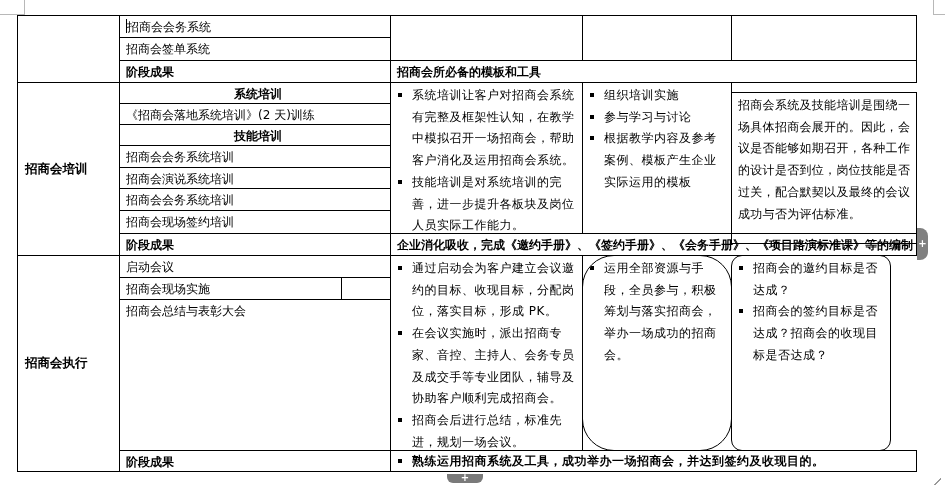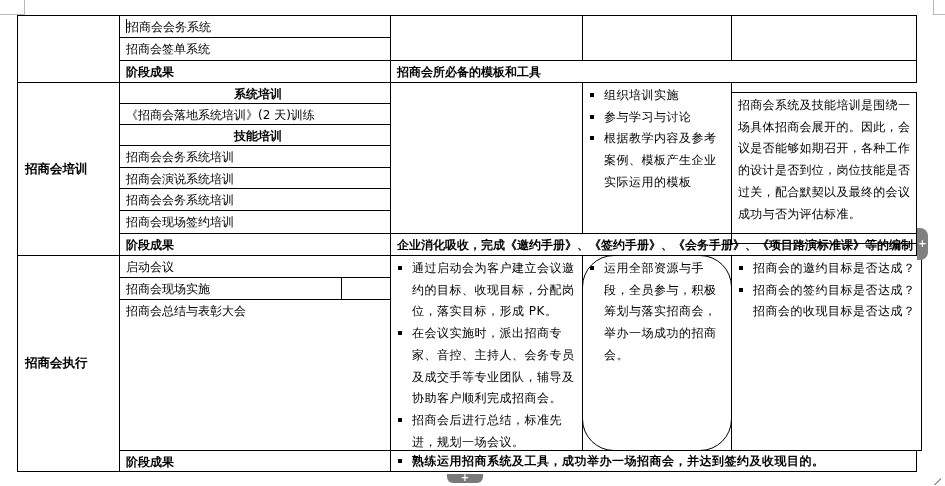--- a/index.html
+++ b/index.html
@@ -46,20 +46,26 @@
     </div>
 
   <div class="cell t bold center" style="left:102px;top:67px;width:272px;height:22px;"><span>系统培训</span></div>
   <div class="cell t" style="left:102px;top:88px;width:272px;height:22px;"><span>《招商会落地系统培训》(2 天)训练</span></div>
   <div class="cell t bold center" style="left:102px;top:109px;width:272px;height:22px;"><span>技能培训</span></div>
   <div class="cell t" style="left:102px;top:130px;width:272px;height:23px;"><span>招商会会务系统培训</span></div>
   <div class="cell t" style="left:102px;top:152px;width:272px;height:22px;"><span>招商会演说系统培训</span></div>
   <div class="cell t" style="left:102px;top:173px;width:272px;height:23px;"><span>招商会会务系统培训</span></div>
   <div class="cell t" style="left:102px;top:195px;width:272px;height:24px;"><span>招商会现场签约培训</span></div>
 
+  <div class="cell" style="left:373px;top:67px;width:193px;height:152px;">
+    <ul class="bl">
+      <li>系统培训让客户对招商会系统有完整及框架性认知，在教学中模拟召开一场招商会，帮助客户消化及运用招商会系统。</li>
+      <li>技能培训是对系统培训的完善，进一步提升各板块及岗位人员实际工作能力。</li>
+    </ul>
+  </div>
   <div class="cell" style="left:565px;top:67px;width:150px;height:152px;">
     <ul class="bl">
       <li>组织培训实施</li>
       <li>参与学习与讨论</li>
       <li>根据教学内容及参考案例、模板产生企业实际运用的模板</li>
     </ul>
   </div>
   <div class="cell" style="left:714px;top:67px;width:186px;height:152px;margin-top:10px;">
     <div class="para">招商会系统及技能培训是围绕一场具体招商会展开的。因此，会议是否能够如期召开，各种工作的设计是否到位，岗位技能是否过关，配合默契以及最终的会议成功与否为评估标准。</div>
   </div>
@@ -80,21 +86,21 @@
       <li>通过启动会为客户建立会议邀约的目标、收现目标，分配岗位，落实目标，形成 PK。</li>
       <li>在会议实施时，派出招商专家、音控、主持人、会务专员及成交手等专业团队，辅导及协助客户顺利完成招商会。</li>
       <li>招商会后进行总结，标准先进，规划一场会议。</li>
     </ul>
   </div>
   <div class="cell" style="left:565px;top:240px;width:150px;height:196px;border-radius:32px;">
     <ul class="bl">
       <li>运用全部资源与手段，全员参与，积极筹划与落实招商会，举办一场成功的招商会。</li>
     </ul>
   </div>
-  <div class="cell" style="left:714px;top:240px;width:191px;height:196px;">
+  <div class="cell" style="left:714px;top:240px;width:160px;height:196px;border-radius:11px;">
     <ul class="bl">
       <li>招商会的邀约目标是否达成？</li>
       <li>招商会的签约目标是否达成？招商会的收现目标是否达成？</li>
     </ul>
   </div>
 
   <div class="cell t bold" style="left:102px;top:435px;width:272px;height:22px;"><span>阶段成果</span></div>
   <div class="cell bold" style="left:373px;top:435px;width:527px;height:22px;">
     <ul class="bl" style="padding-top:0;">
       <li style="line-height:20px;">熟练运用招商系统及工具，成功举办一场招商会，并达到签约及收现目的。</li>

